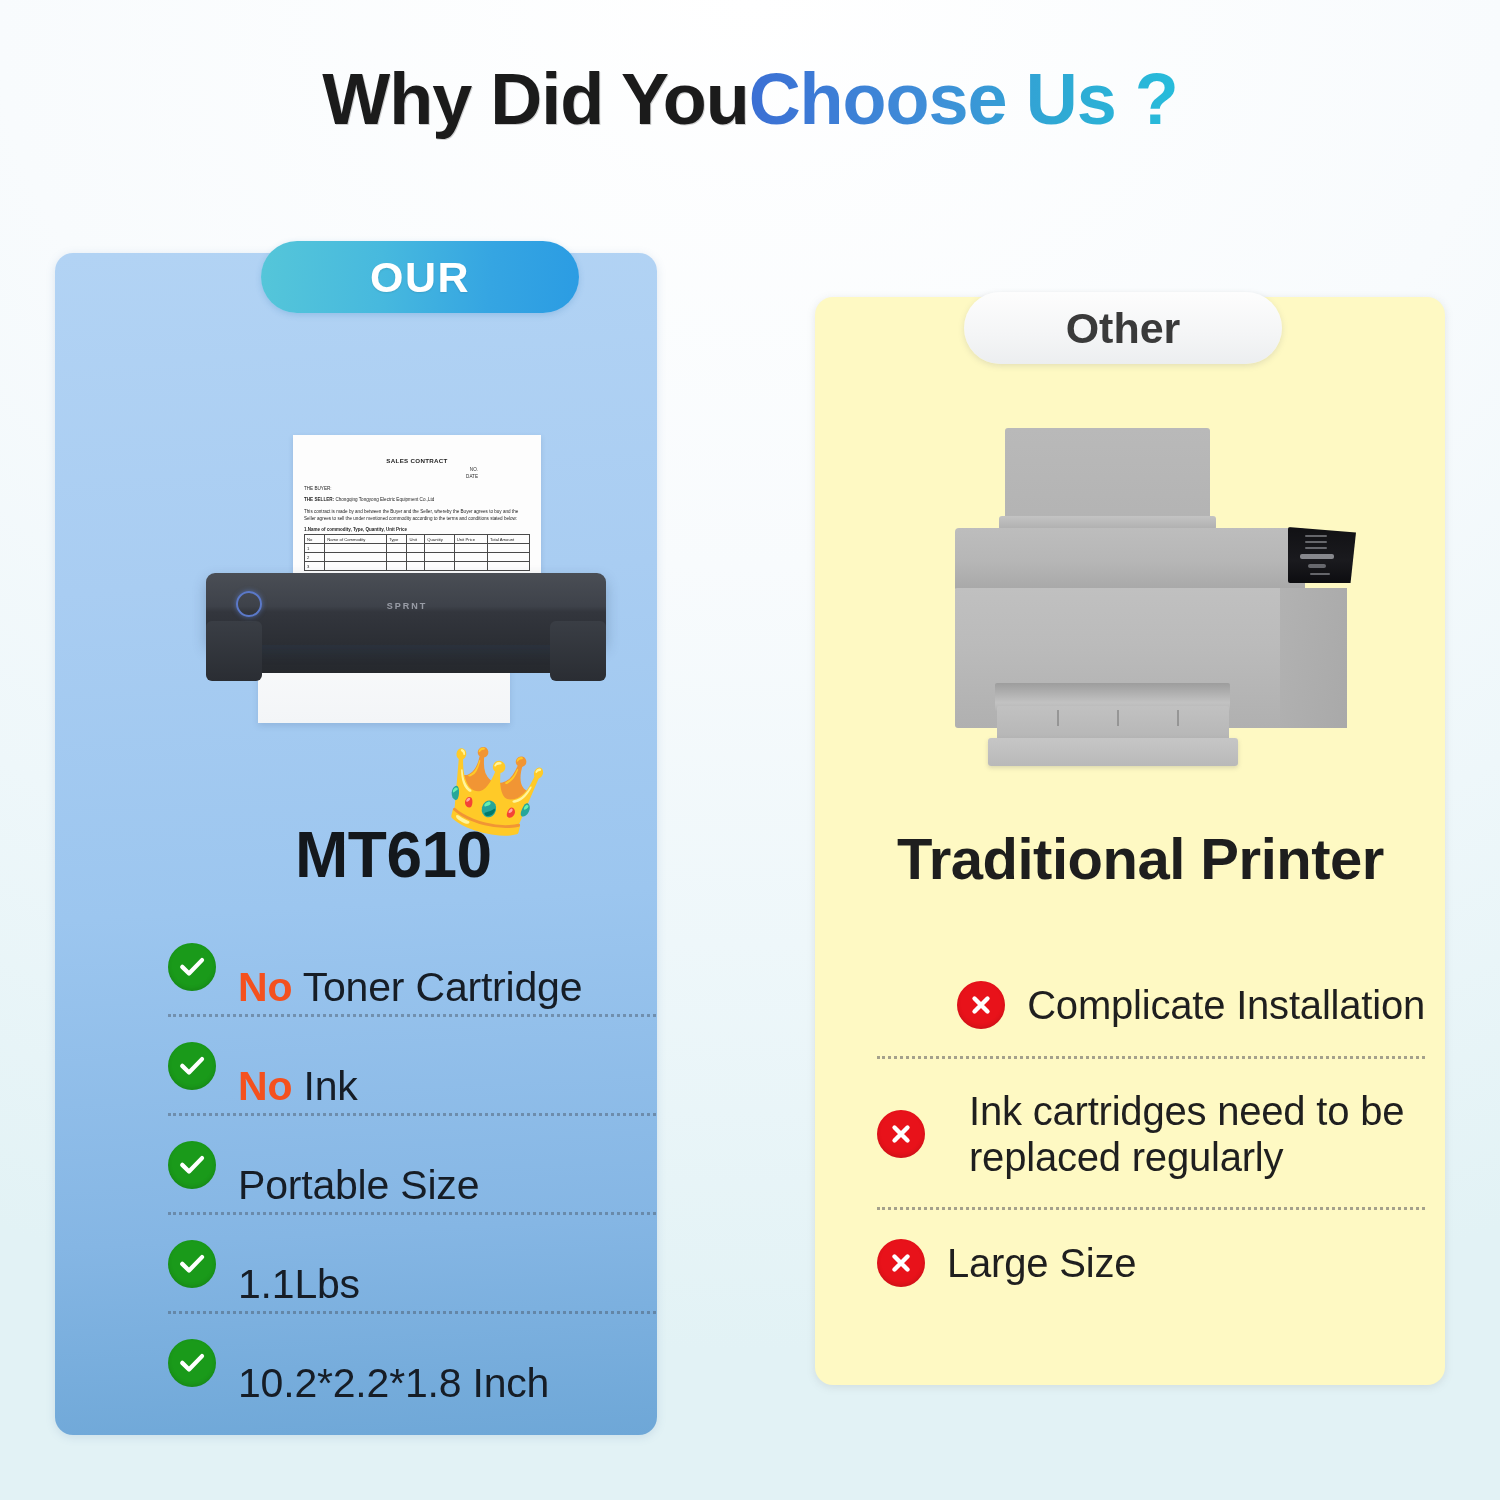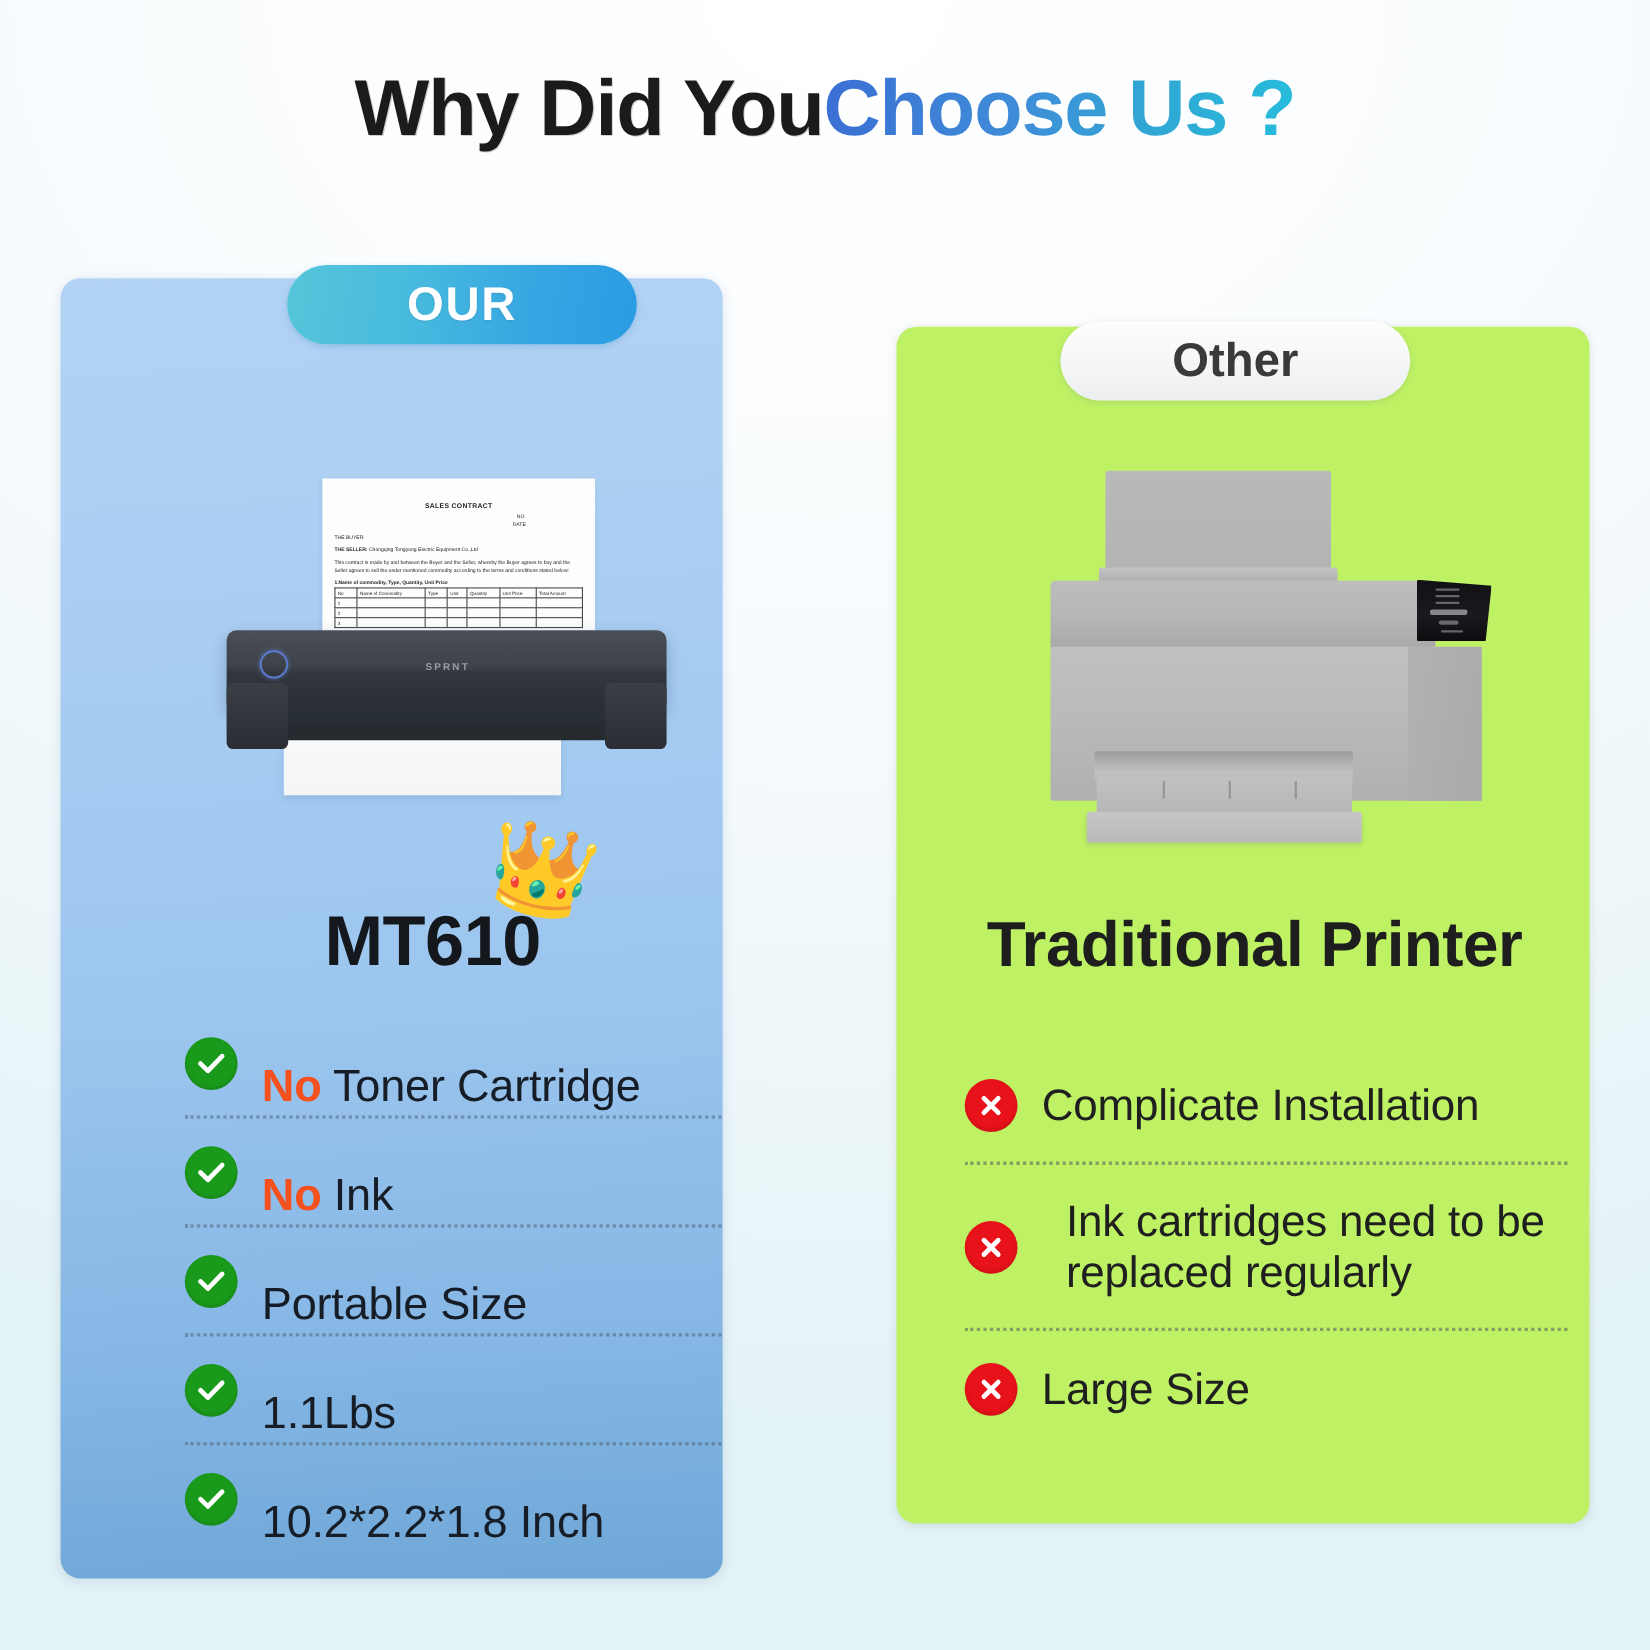--- a/index.html
+++ b/index.html
@@ -45,21 +45,21 @@
     border-radius: 18px;
     overflow: hidden;
   }
   .card-our {
     left: 55px; top: 253px; width: 602px; height: 1182px;
     background: linear-gradient(177deg, #b2d3f4 0%, #a9cdf2 28%, #9cc6ef 55%, #85b6e4 82%, #6ea7d7 100%);
     box-shadow: 0 2px 10px rgba(90,130,170,0.18);
   }
   .card-other {
     left: 815px; top: 297px; width: 630px; height: 1088px;
-    background: #bef264;
+    background: #fef9c3;
     box-shadow: 0 2px 8px rgba(120,120,125,0.18);
   }
 
   
   .badge {
     position: absolute;
     display: flex; align-items: center; justify-content: center;
     border-radius: 42px;
     z-index: 6;
   }
@@ -419,46 +419,46 @@
         <span class="notch" style="left:120px;"></span>
         <span class="notch" style="left:180px;"></span>
       </div>
       <div class="tp-tray2"></div>
     </div>
 
     <div class="prod-head other" style="position:absolute; left:82px; top:528px;">Traditional Printer</div>
 
     <div class="features other" style="position:absolute; left:62px; top:655px; width:548px;">
 
+      <div class="frow" style="height:104px; align-items:center;justify-content:flex-end;">
+        <span class="icon-x">
+          <svg width="26" height="26" viewBox="0 0 24 24">
+              <path d="M6 6 18 18 M18 6 6 18" fill="none" stroke="#ffffff" stroke-width="4" stroke-linecap="round"></path>
+            </svg>
+        </span>
+        <span class="ftext">Complicate Installation</span>
+      </div>
+      <div class="sep"></div>
+
+      <div class="frow" style="height:148px; align-items:center;gap:44px;">
+        <span class="icon-x">
+          <svg width="26" height="26" viewBox="0 0 24 24">
+              <path d="M6 6 18 18 M18 6 6 18" fill="none" stroke="#ffffff" stroke-width="4" stroke-linecap="round"></path>
+            </svg>
+        </span>
+        <span class="ftext" style="max-width:470px;">Ink cartridges need to be replaced regularly</span>
+      </div>
+      <div class="sep"></div>
+
       <div class="frow" style="height:104px; align-items:center;">
         <span class="icon-x">
           <svg width="26" height="26" viewBox="0 0 24 24">
               <path d="M6 6 18 18 M18 6 6 18" fill="none" stroke="#ffffff" stroke-width="4" stroke-linecap="round"></path>
             </svg>
         </span>
-        <span class="ftext">Complicate Installation</span>
-      </div>
-      <div class="sep"></div>
-
-      <div class="frow" style="height:148px; align-items:center;gap:44px;">
-        <span class="icon-x">
-          <svg width="26" height="26" viewBox="0 0 24 24">
-              <path d="M6 6 18 18 M18 6 6 18" fill="none" stroke="#ffffff" stroke-width="4" stroke-linecap="round"></path>
-            </svg>
-        </span>
-        <span class="ftext" style="max-width:470px;">Ink cartridges need to be replaced regularly</span>
-      </div>
-      <div class="sep"></div>
-
-      <div class="frow" style="height:104px; align-items:center;">
-        <span class="icon-x">
-          <svg width="26" height="26" viewBox="0 0 24 24">
-              <path d="M6 6 18 18 M18 6 6 18" fill="none" stroke="#ffffff" stroke-width="4" stroke-linecap="round"></path>
-            </svg>
-        </span>
         <span class="ftext">Large Size</span>
       </div>
 
     </div>
   </div>
 
   <div class="badge badge-other">Other</div>
   <div class="badge badge-our">OUR</div>
 
 </div>

